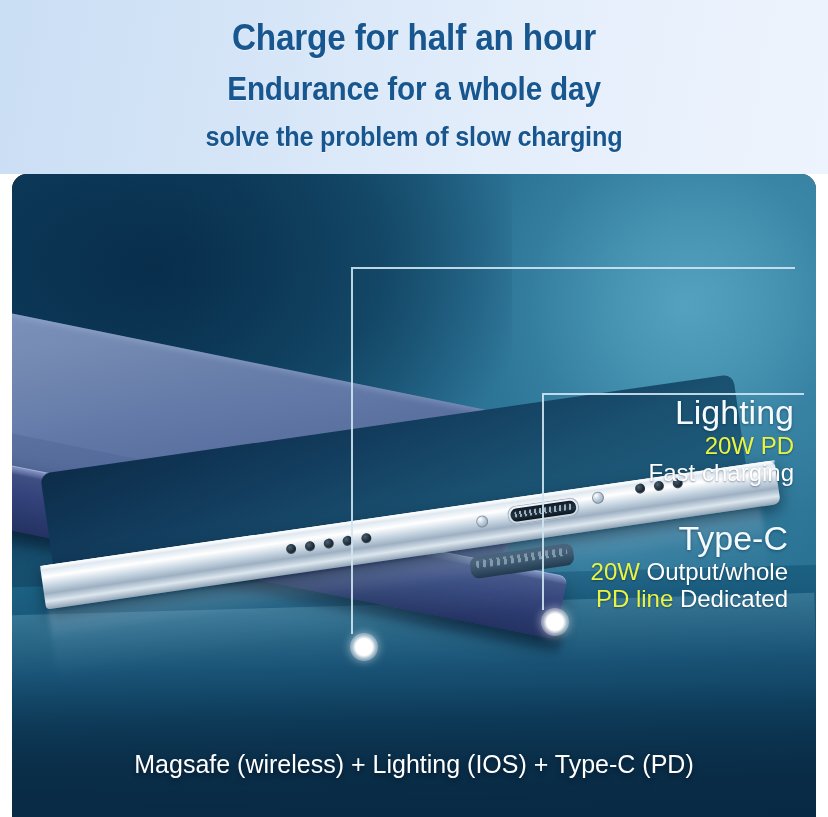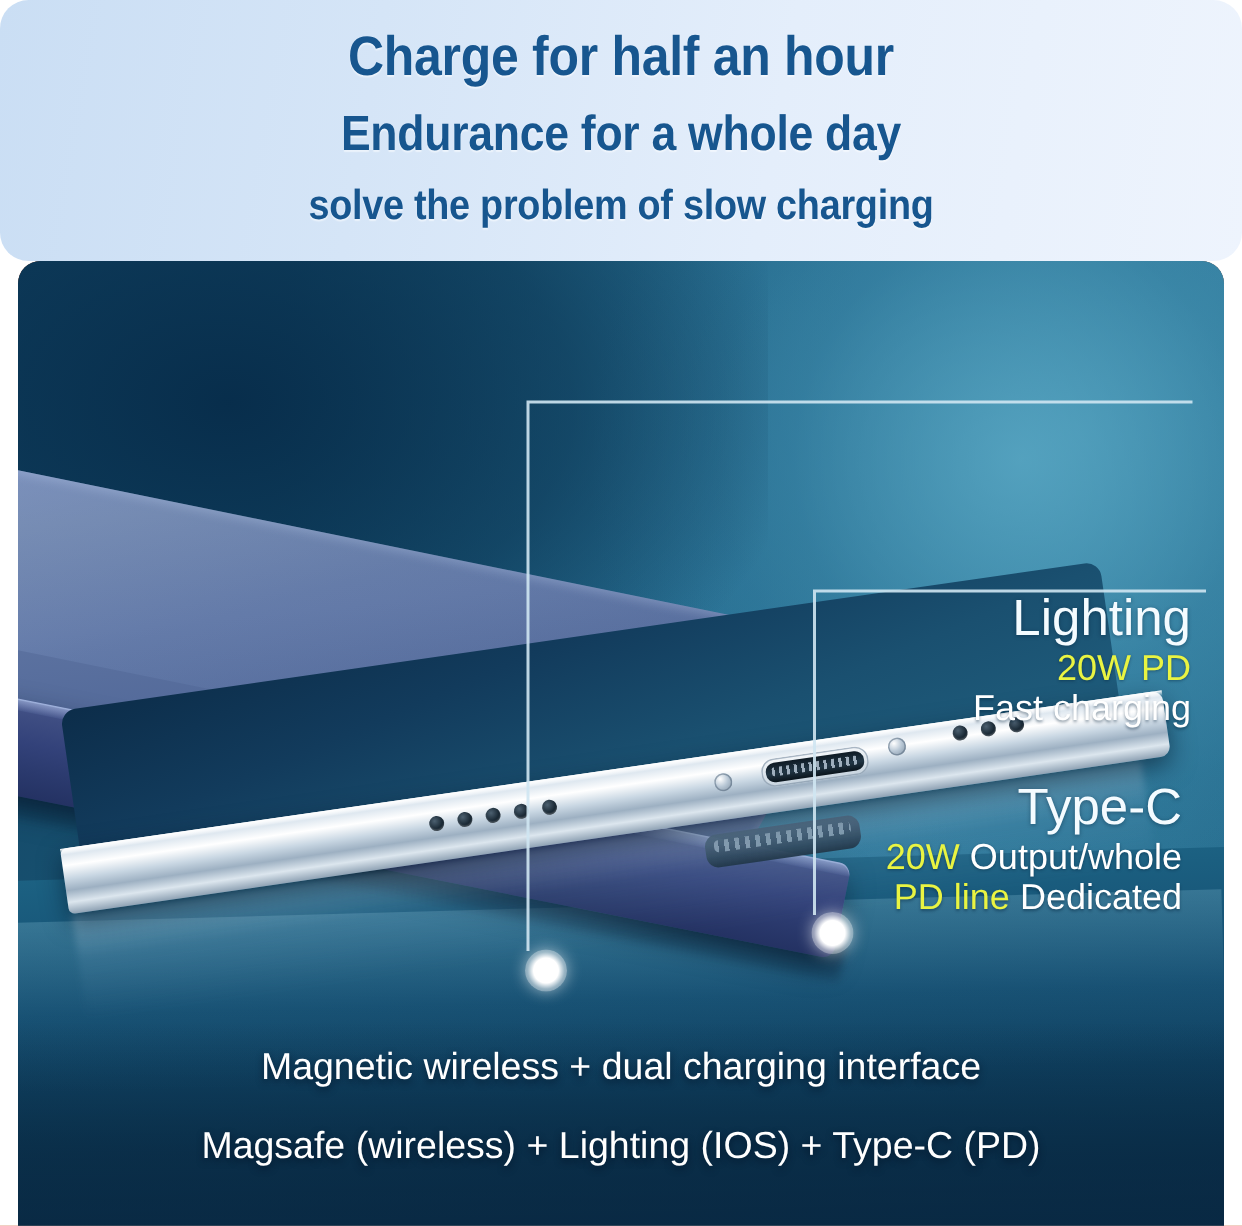--- a/index.html
+++ b/index.html
@@ -16,21 +16,20 @@
   }
 
   
   #header {
     position: absolute;
     left: 0; top: 0;
     width: 828px;
     height: 174px;
     background: linear-gradient(100deg, #cadef4 0%, #d5e5f7 30%, #e4eefb 62%, #eef4fd 100%);
     overflow: hidden;
-    border-radius: 19px;
   }
   #header .hdr-line {
     position: absolute;
     width: 100%;
     text-align: center;
     color: #17568f;
     font-weight: bold;
     letter-spacing: -0.2px;
     white-space: nowrap;
     transform: scaleX(0.90);
@@ -435,16 +434,15 @@
   <div class="label-block" id="label-typec">
     <div class="label-head">Type-C</div>
     <div class="label-sub">
       <span class="hl">20W</span><span>&nbsp;</span><span>Output/whole</span>
     </div>
     <div class="label-sub">
       <span class="hl">PD line</span><span>&nbsp;</span><span>Dedicated</span>
     </div>
   </div>
 
-  <div class="caption" id="caption-1">Magnetic wireless + dual charging interface</div>
   <div class="caption" id="caption-2">Magsafe (wireless) + Lighting (IOS) + Type-C (PD)</div>
 
 </div>
 
 </body></html>

